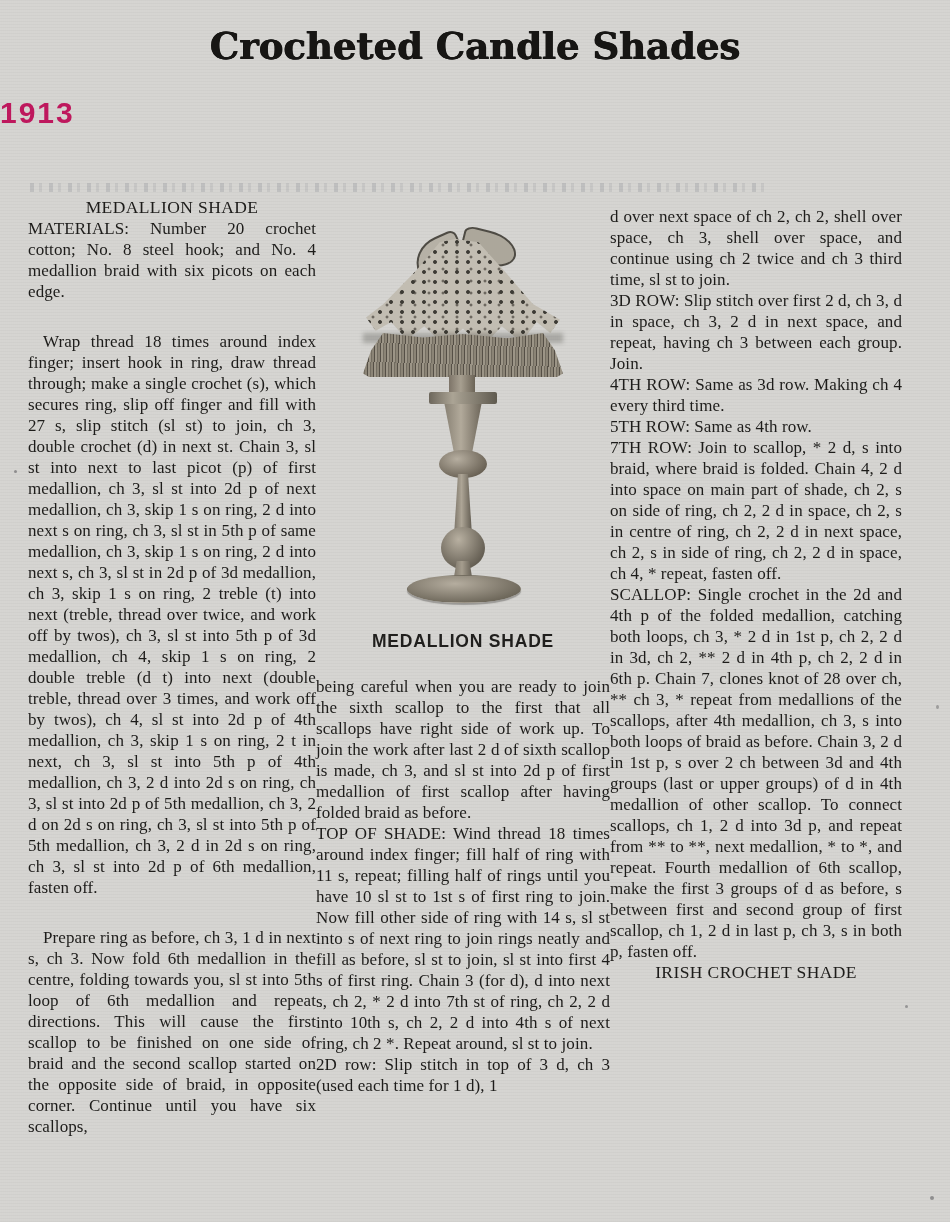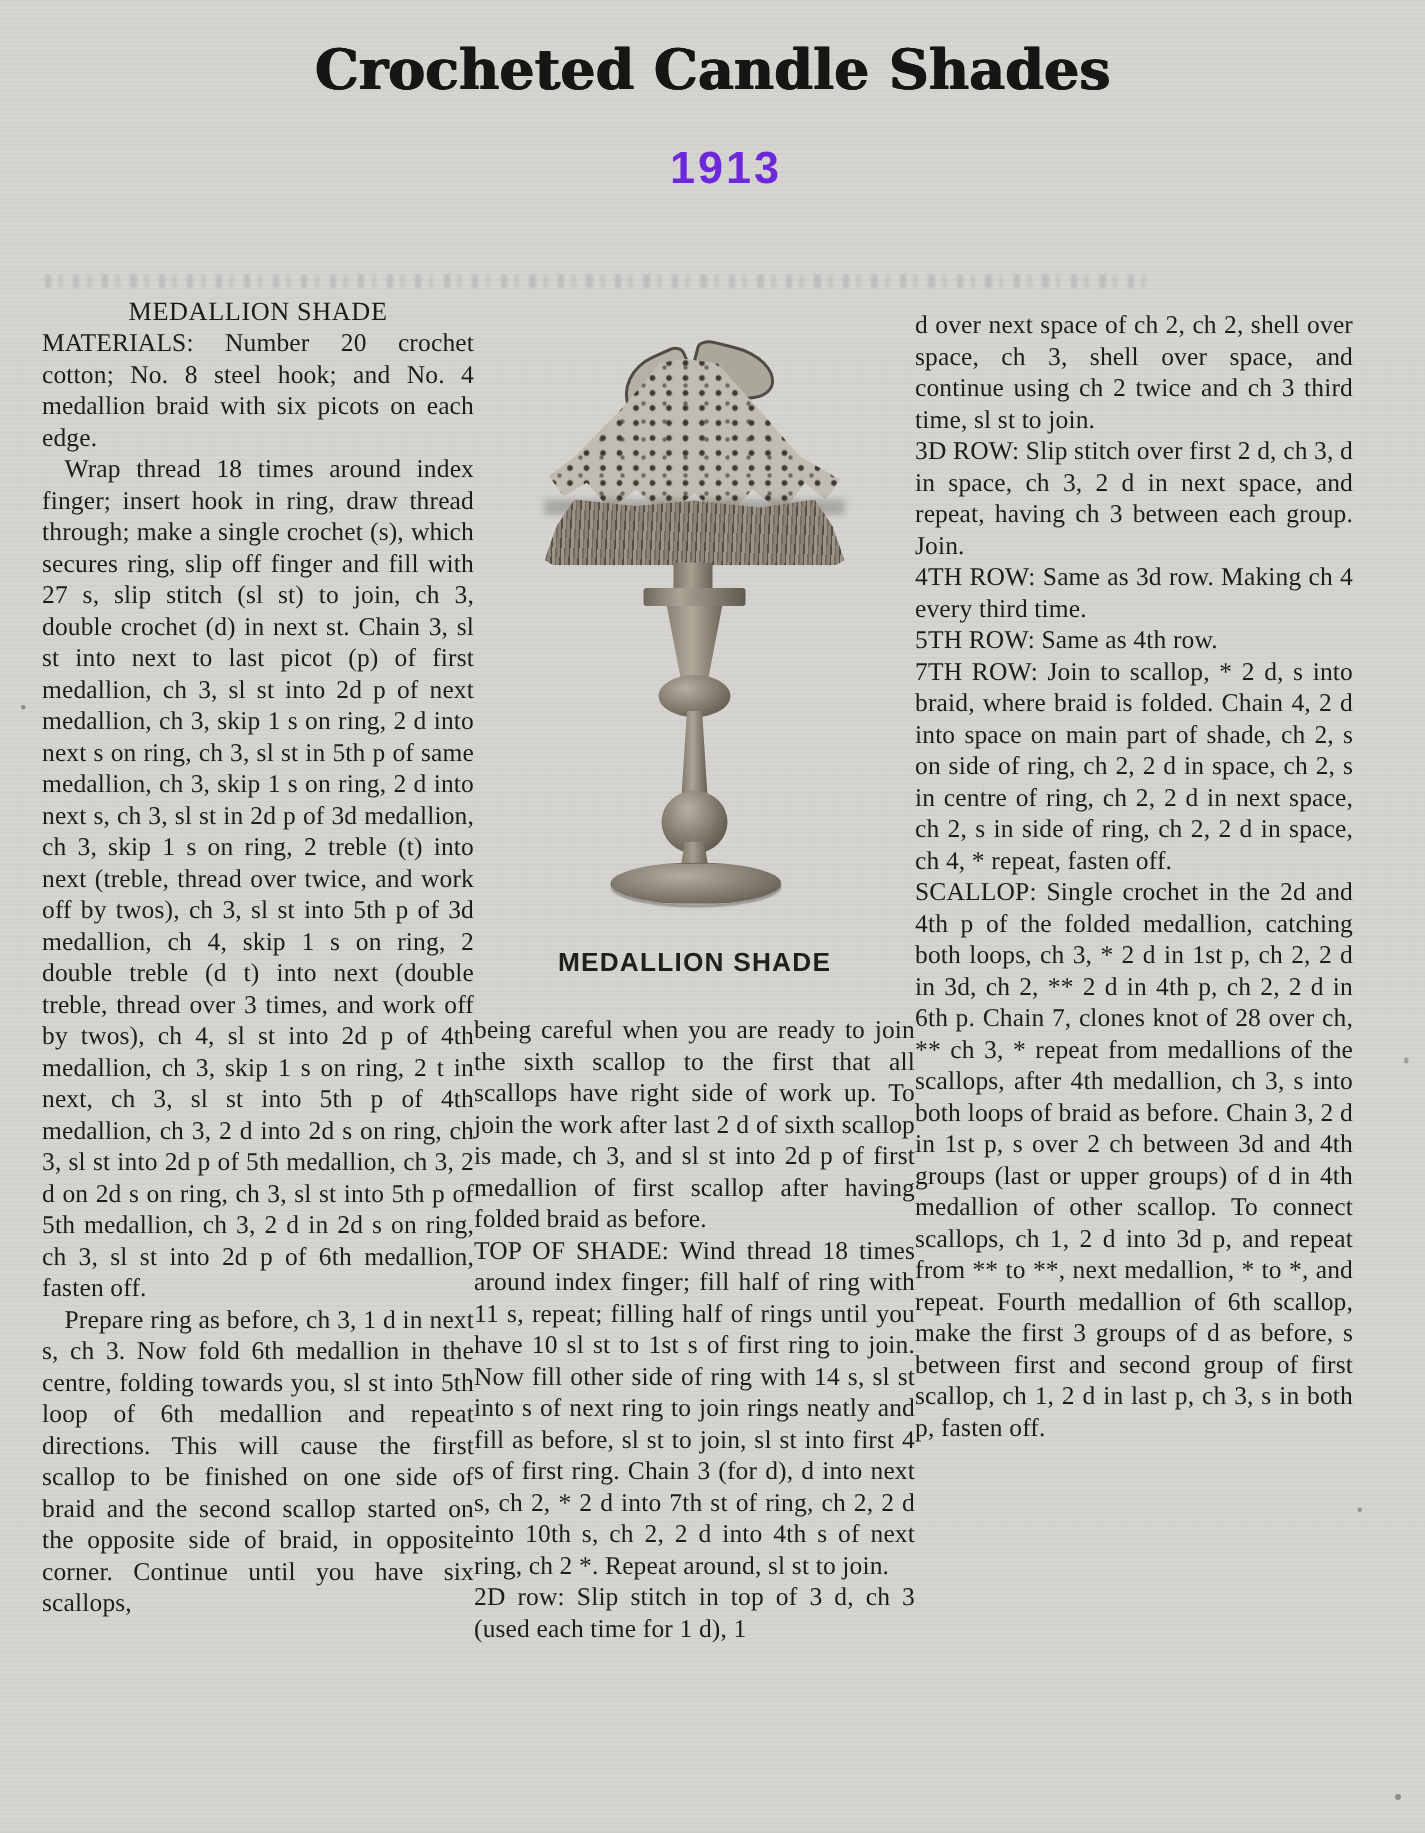--- a/index.html
+++ b/index.html
@@ -18,42 +18,41 @@
     text-align:center;
     font-family:"DejaVu Serif", serif;
     font-weight:bold;
     font-size:37px;
     letter-spacing:0px;
     color:#171614;
     text-shadow:0.6px 0 0 #171614, -0.3px 0 0 #171614;
   }
   .page-year{
     margin:28px 0 0 0;
-    text-align:center;
+    text-align:left;
     font-family:"Liberation Sans", sans-serif;
     font-weight:bold;
     font-size:30px;
     letter-spacing:2px;
-    color:#6d28d9;
-    padding-left:18px;
+    color:#be185d;
   }
   .bleed-strip{
     position:absolute;top:183px;left:30px;width:740px;height:9px;
     background:repeating-linear-gradient(90deg,
       rgba(80,85,100,.16) 0 4px, rgba(0,0,0,0) 4px 9px,
       rgba(80,85,100,.10) 9px 12px, rgba(0,0,0,0) 12px 19px);
     filter:blur(.6px);
   }
   .cols{
     position:absolute;top:197px;left:28px;width:912px;
     display:grid;grid-template-columns:288px 294px 292px;
   }
   .col{font-size:17px;line-height:21px;text-align:justify;letter-spacing:.1px;}
   .col p{margin:0;}
-  .col p.indent{text-indent:15px;}
+  .col p.indent{text-indent:15px;margin-top:29px;}
   .col-heading{
     text-align:center;font-size:17.5px;letter-spacing:.4px;margin:0 0 1px 0;
   }
   .right-col{padding-top:9px;}
   .caption{
     text-align:center;
     font-family:"Liberation Sans", sans-serif;
     font-weight:bold;font-size:17.5px;letter-spacing:.8px;
     margin:30px 0 24px 0;color:#201f1d;
   }
@@ -160,19 +159,20 @@
     <p>2D row: Slip stitch in top of 3 d, ch 3 (used each time for 1 d), 1</p>
   </div>
 
   <div class="col right-col">
     <p>d over next space of ch 2, ch 2, shell over space, ch 3, shell over space, and continue using ch 2 twice and ch 3 third time, sl st to join.</p>
     <p>3D ROW: Slip stitch over first 2 d, ch 3, d in space, ch 3, 2 d in next space, and repeat, having ch 3 between each group. Join.</p>
     <p>4TH ROW: Same as 3d row. Making ch 4 every third time.</p>
     <p>5TH ROW: Same as 4th row.</p>
     <p>7TH ROW: Join to scallop, * 2 d, s into braid, where braid is folded. Chain 4, 2 d into space on main part of shade, ch 2, s on side of ring, ch 2, 2 d in space, ch 2, s in centre of ring, ch 2, 2 d in next space, ch 2, s in side of ring, ch 2, 2 d in space, ch 4, * repeat, fasten off.</p>
     <p>SCALLOP:  Single crochet in the 2d and 4th p of the folded medallion, catching both loops, ch 3, * 2 d in 1st p, ch 2, 2 d in 3d, ch 2, ** 2 d in 4th p, ch 2, 2 d in 6th p. Chain 7, clones knot of 28 over ch, ** ch 3, * repeat from medallions of the scallops, after 4th medallion, ch 3, s into both loops of braid as before. Chain 3, 2 d in 1st p, s over 2 ch between 3d and 4th groups (last or upper groups) of d in 4th medallion of other scallop. To connect scallops, ch 1, 2 d into 3d p, and repeat from ** to **, next medallion, * to *, and repeat. Fourth medallion of 6th scallop, make the first 3 groups of d as before, s between first and second group of first scallop, ch 1, 2 d in last p, ch 3, s in both p, fasten off.</p>
+    <p class="col-heading">IRISH CROCHET SHADE</p>
   </div>
 </div>
 
 <div class="speck" id="sp1"></div>
 <div class="speck" id="sp2"></div>
 <div class="speck" id="sp3"></div>
 <div class="speck" id="sp4"></div>
 
 </body></html>

